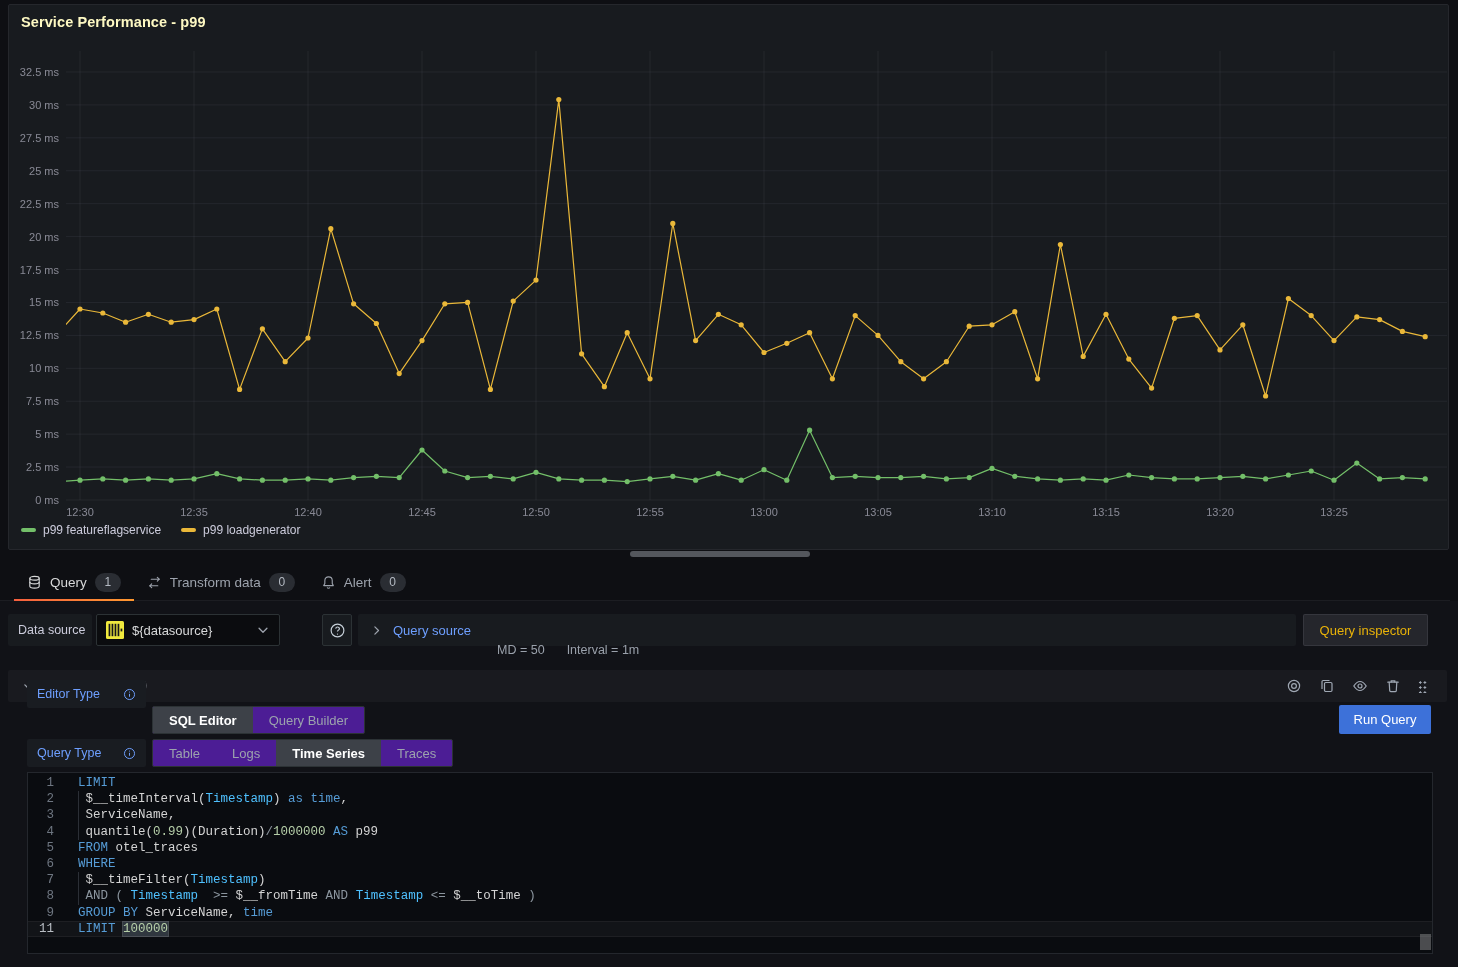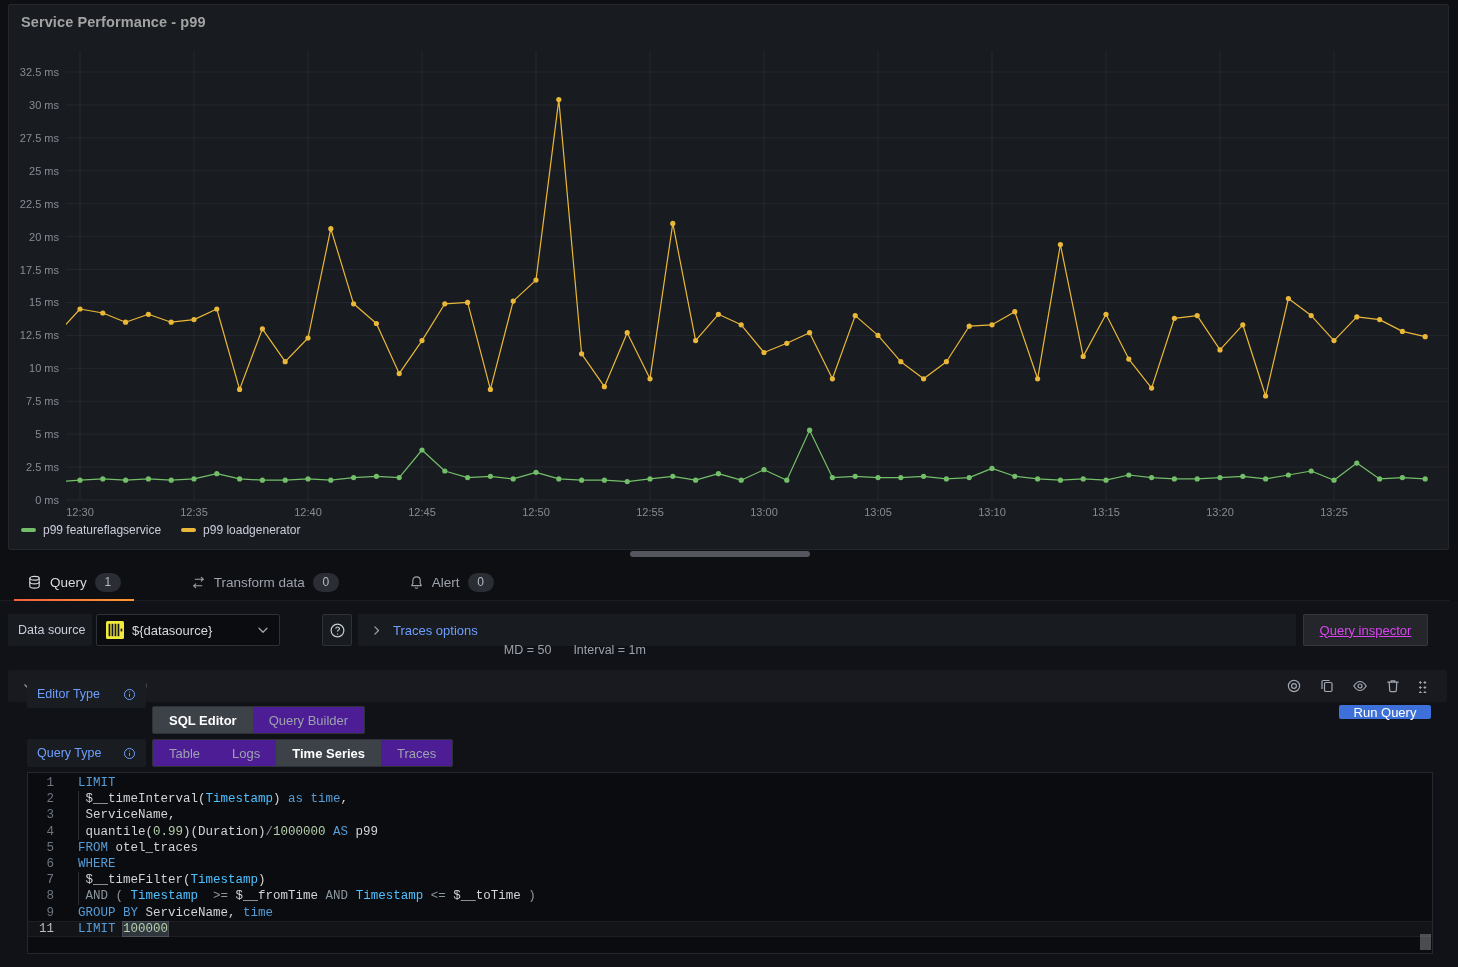--- a/index.html
+++ b/index.html
@@ -5,67 +5,67 @@
   html,body{margin:0;padding:0;}
   body{
     width:1458px;height:967px;position:relative;overflow:hidden;
     background:#0E0F13;
     font-family:"Liberation Sans",sans-serif;
     -webkit-font-smoothing:antialiased;
   }
   #content-bg{position:absolute;left:0;top:601px;width:1458px;height:366px;background:#111217;}
   
   #panel{position:absolute;left:8px;top:4px;width:1439px;height:544px;background:#181B1F;border:1px solid #25272C;border-radius:2px;}
-  .panel-title{position:absolute;left:12px;top:9px;font-size:14.5px;font-weight:600;color:#a3a3a3;letter-spacing:.1px;}
+  .panel-title{position:absolute;left:12px;top:9px;font-size:14.5px;font-weight:600;color:#fef9c3;letter-spacing:.1px;}
   #chart{position:absolute;left:0;top:36px;width:1440px;height:484px;}
   #chart text{font-family:"Liberation Sans",sans-serif;}
   #legend{position:absolute;left:12px;top:518px;display:flex;gap:20px;align-items:center;}
   .legend-item{display:flex;align-items:center;gap:7px;font-size:12px;color:#CCCCDC;cursor:pointer;}
   .legend-swatch{width:15px;height:4px;border-radius:2px;}
   
   #hscroll{position:absolute;left:630px;top:551px;width:180px;height:6px;border-radius:3px;background:#54575D;}
   
-  #tabsbar{position:absolute;left:0;top:564px;width:1450px;height:37px;display:flex;align-items:stretch;padding-left:14px;box-sizing:border-box;border-bottom:1px solid rgba(204,204,220,.08);background:#0E0F13;gap:44px;}
+  #tabsbar{position:absolute;left:0;top:564px;width:1450px;height:37px;display:flex;align-items:stretch;padding-left:14px;box-sizing:border-box;border-bottom:1px solid rgba(204,204,220,.08);background:#0E0F13;}
   .tab{position:relative;display:flex;align-items:center;gap:8px;padding:0 13px;color:#9DA3AD;cursor:pointer;}
   .tab .tab-label{font-size:13.5px;}
   .tab.active{color:#D8D9DA;}
   .tab.active::after{content:"";position:absolute;left:0;right:0;bottom:-1px;height:2px;background:linear-gradient(90deg,#F55F3E,#FF9830);}
   .tab-icon{display:flex;align-items:center;}
   .tab-badge{min-width:10px;height:19px;line-height:19px;padding:0 8px;border-radius:10px;background:#2A2D33;color:#B4BAC3;font-size:12px;text-align:center;}
   
   .chip{position:absolute;background:#181B1F;border-radius:2px;color:#CCCCDC;font-size:12.5px;display:flex;align-items:center;}
   #ds-label{left:8px;top:614px;width:84px;height:32px;padding-left:10px;box-sizing:border-box;font-weight:500;}
   #ds-select{position:absolute;left:96px;top:614px;width:184px;height:32px;background:#0B0C0F;border:1px solid #2C3235;border-radius:2px;display:flex;align-items:center;gap:8px;padding:0 9px;box-sizing:border-box;cursor:pointer;}
   #ds-select .ds-value{flex:1;font-size:13px;color:#D8D9DA;}
   #help-btn{position:absolute;left:322px;top:614px;width:30px;height:32px;background:#181B1F;border:1px solid #2C3235;border-radius:2px;display:flex;align-items:center;justify-content:center;color:#C7D0D9;cursor:pointer;box-sizing:border-box;}
   #options-strip{position:absolute;left:358px;top:614px;width:938px;height:32px;background:#181B1F;border-radius:2px;display:flex;align-items:center;padding:0 12px;box-sizing:border-box;gap:0;}
   #options-strip .chev{color:#9DA3AD;display:flex;align-items:center;margin-right:10px;cursor:pointer;}
   #qo-label{color:#6E9FFF;font-size:13px;font-weight:500;cursor:pointer;}
   .qo-meta{color:#9AA1AB;font-size:12.5px;margin-top:40px;}
   #qo-md{margin-left:26px;}
   #qo-interval{margin-left:22px;}
-  #qi-btn{position:absolute;left:1303px;top:614px;width:125px;height:32px;background:rgba(204,204,220,.11);border:1px solid rgba(204,204,220,.10);border-radius:2px;color:#d946ef;font-size:13px;display:flex;align-items:center;justify-content:center;cursor:pointer;box-sizing:border-box;text-decoration:underline;}
+  #qi-btn{position:absolute;left:1303px;top:614px;width:125px;height:32px;background:rgba(204,204,220,.11);border:1px solid rgba(204,204,220,.10);border-radius:2px;color:#eab308;font-size:13px;display:flex;align-items:center;justify-content:center;cursor:pointer;box-sizing:border-box;}
   
   #query-header{position:absolute;left:8px;top:670px;width:1439px;height:32px;background:rgba(204,204,220,.045);border-radius:2px;display:flex;align-items:center;}
   #query-header .hdr-chevron{margin-left:14px;color:#9DA3AD;display:flex;cursor:pointer;}
   #query-header .refid{margin-left:17px;color:#6E9FFF;font-size:13.5px;font-weight:600;cursor:pointer;}
   #query-header .ds-hint{color:#8E949E;font-size:12.5px;font-style:italic;}
   #query-header .hdr-icons{margin-left:auto;margin-right:20px;display:flex;align-items:center;gap:17px;color:#9FA7B3;}
   .hdr-icon{display:flex;align-items:center;cursor:pointer;}
   .grip-dots{width:9px;height:14px;background-image:radial-gradient(currentColor 1.1px,transparent 1.25px);background-size:4.6px 5px;background-position:0 1px;}
   
   .inline-label{position:absolute;left:27px;width:119px;height:28px;background:#191C21;border-radius:2px;display:flex;align-items:center;justify-content:space-between;padding:0 10px;box-sizing:border-box;color:#6E9FFF;font-size:12.5px;font-weight:500;}
   #editor-type-label{top:680px;}
   #query-type-label{top:739px;}
   .seg-group{position:absolute;left:152px;height:28px;display:flex;background:#4c1d95;border:1px solid #2C3235;border-radius:2px;box-sizing:border-box;overflow:hidden;}
   #editor-type-group{top:706px;}
   #query-type-group{top:739px;}
   .seg-btn{display:flex;align-items:center;padding:0 16px;font-size:13px;color:#9CA3AD;cursor:pointer;white-space:nowrap;}
   .seg-btn.active{background:#3D4148;color:#FFFFFF;font-weight:600;}
-  #run-query{position:absolute;left:1339px;top:705px;width:92px;height:14px;background:#3D71D9;border-radius:2px;color:#fff;font-size:13px;font-weight:500;display:flex;align-items:center;justify-content:center;cursor:pointer;}
+  #run-query{position:absolute;left:1339px;top:705px;width:92px;height:29px;background:#3D71D9;border-radius:2px;color:#fff;font-size:13px;font-weight:500;display:flex;align-items:center;justify-content:center;cursor:pointer;}
   
   #sql-editor{position:absolute;left:27px;top:772px;width:1406px;height:182px;background:#0A0C10;border:1px solid #24272D;box-sizing:border-box;overflow:hidden;}
   #code-lines{position:absolute;left:0;top:2px;right:0;font-family:"Liberation Mono","DejaVu Sans Mono",monospace;font-size:12.5px;}
   .code-line{display:flex;height:16.2px;line-height:16.2px;white-space:pre;}
   .code-line .lnum{width:26px;text-align:right;color:#6E7681;flex:none;}
   .code-line .lcode{margin-left:24px;position:relative;flex:1;}
   .code-line.current{background:rgba(255,255,255,.035);box-shadow:inset 0 1px 0 rgba(255,255,255,.05), inset 0 -1px 0 rgba(255,255,255,.05);}
   .code-line.current .lnum{color:#B9BEC4;}
   .gline{position:absolute;left:0;top:0;width:1px;height:100%;background:#2B2F36;}
   .tok-kw{color:#569CD6;}
@@ -356,21 +356,21 @@
       </svg>
   </span>
 </div>
 
 <div id="options-strip">
   <span class="chev">
     <svg width="13" height="13" viewBox="0 0 16 16" fill="none" stroke="currentColor" stroke-width="1.5" stroke-linecap="round" stroke-linejoin="round">
         <path d="M6 3.5l4.5 4.5L6 12.5"></path>
       </svg>
   </span>
-  <span id="qo-label">Traces options</span>
+  <span id="qo-label">Query source</span>
   <span id="qo-md" class="qo-meta">MD = 50</span>
   <span id="qo-interval" class="qo-meta">Interval = 1m</span>
 </div>
 
 <div id="qi-btn">
   <span>Query inspector</span>
 </div>
 
 <div id="query-header">
   <span class="hdr-chevron">

